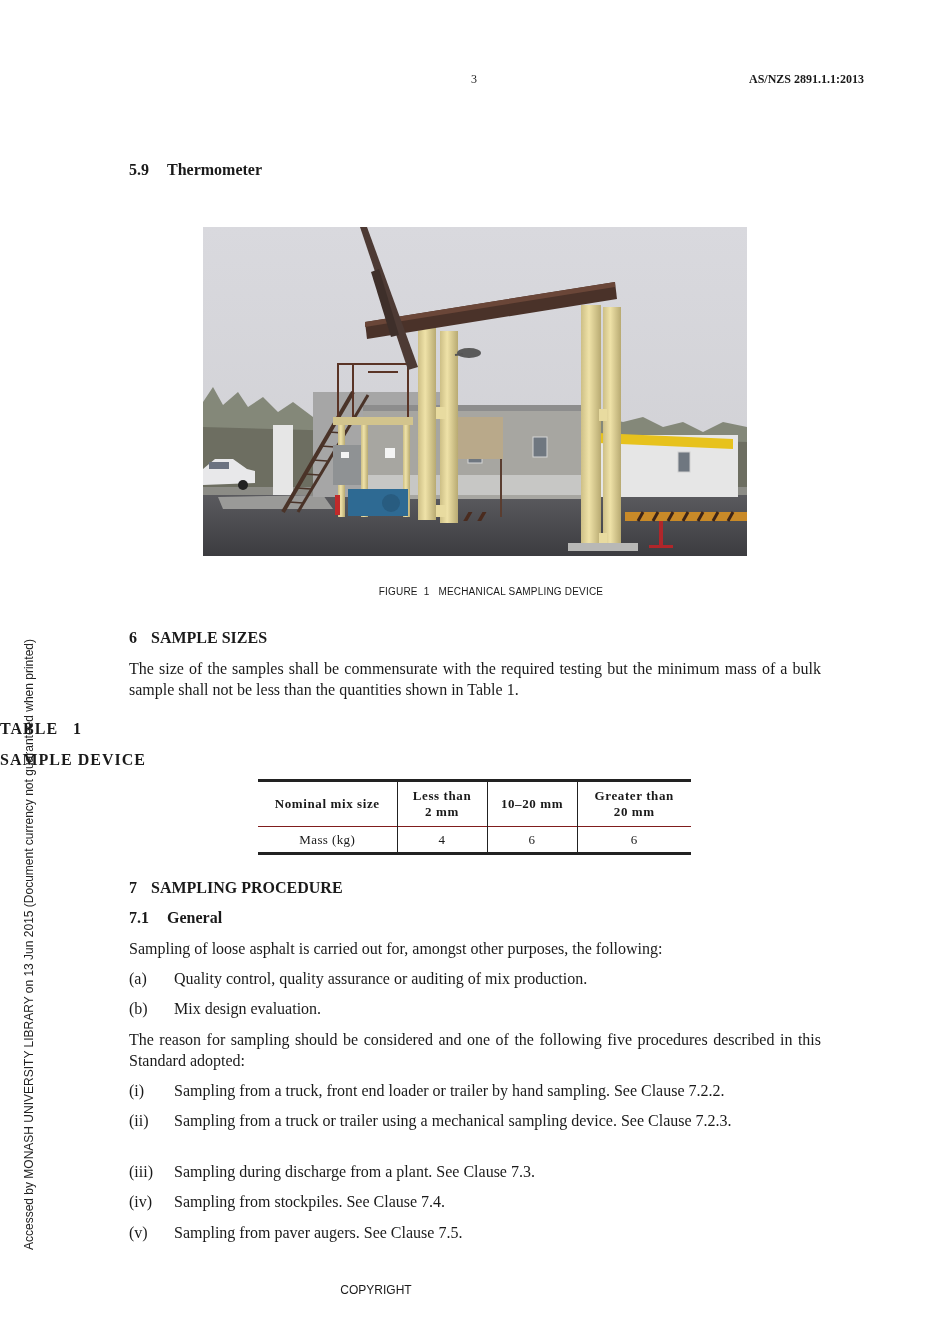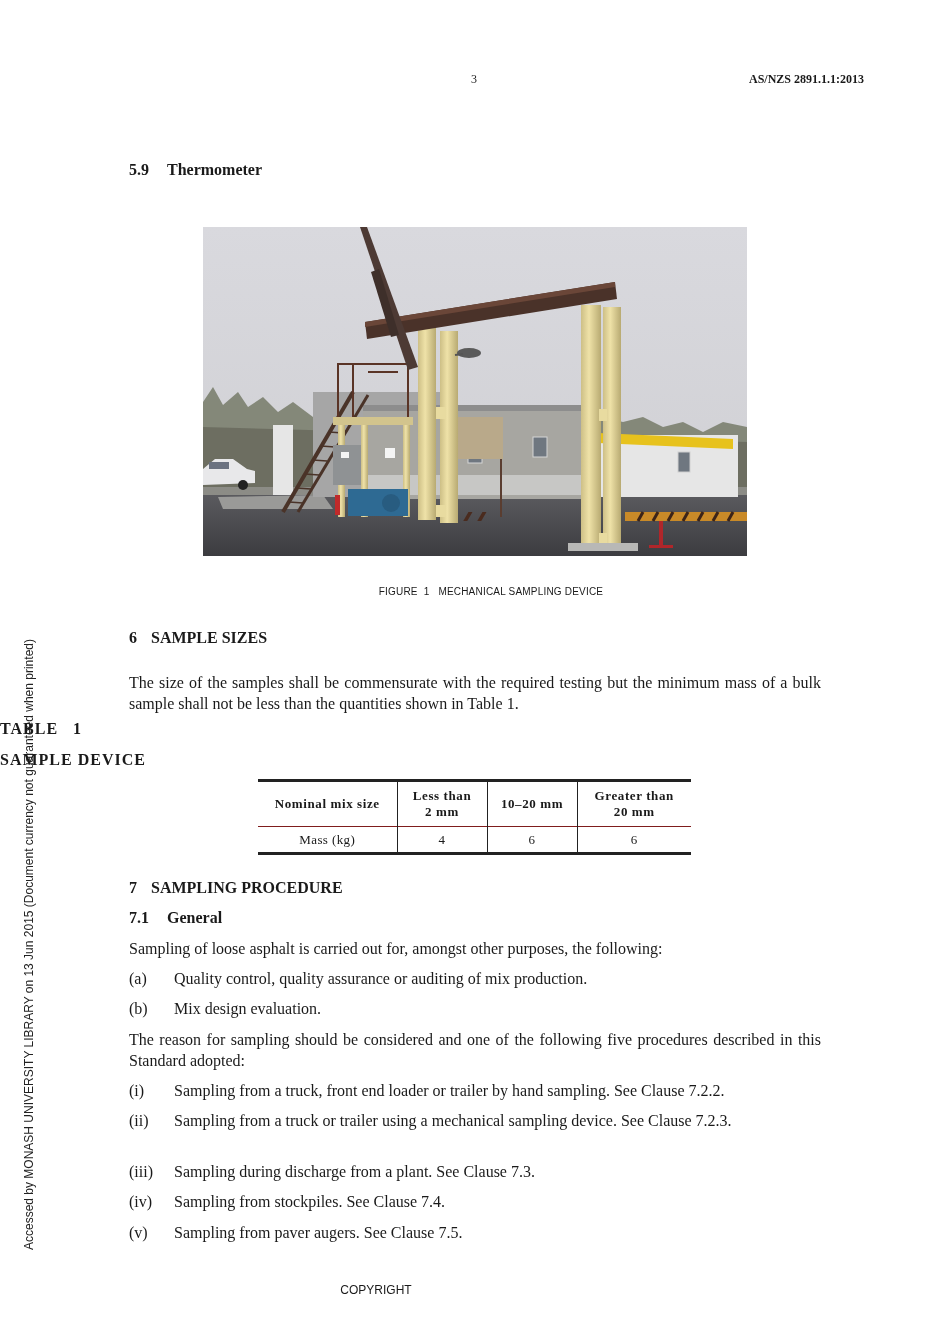--- a/index.html
+++ b/index.html
@@ -187,21 +187,21 @@
     <rect x="446" y="318" width="24" height="3" fill="#b0262a"></rect>
   </svg>
 </div>
 
 <div class="figure-caption" style="white-space:pre;">FIGURE  1   MECHANICAL SAMPLING DEVICE</div>
 
 <div class="content" style="top:628px;">
   <div class="heading">
     <span class="num" style="width:22px;">6</span><span>SAMPLE SIZES</span>
   </div>
-  <div class="para" style="margin-top:24px;">The size of the samples shall be commensurate with the required testing but the minimum mass of a bulk sample shall not be less than the quantities shown in Table 1.</div>
+  <div class="para" style="margin-top:10px;">The size of the samples shall be commensurate with the required testing but the minimum mass of a bulk sample shall not be less than the quantities shown in Table 1.</div>
 </div>
 
 <div class="table-title" style="top:720px; white-space:pre;">TABLE   1</div>
 <div class="table-title" style="top:751px;">SAMPLE DEVICE</div>
 
 <table class="masses">
   <thead>
     <tr>
       <th style="width:139px;">
         <span>Nominal mix size</span>

